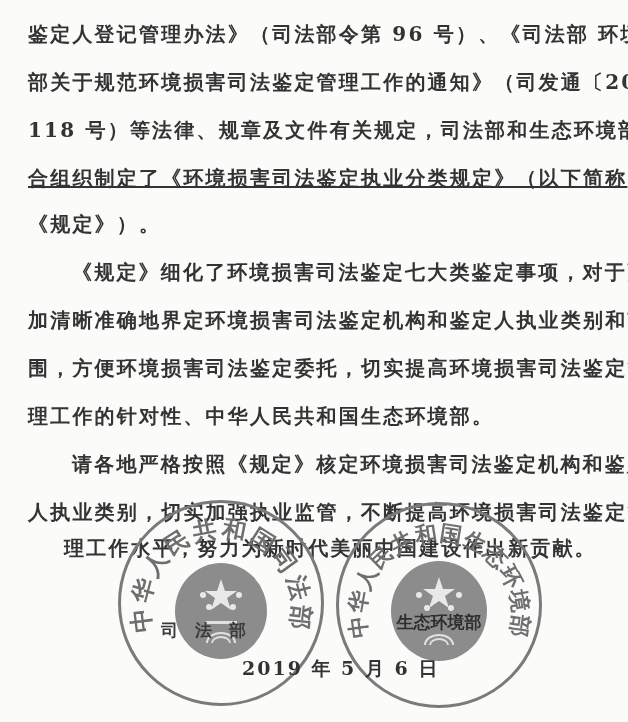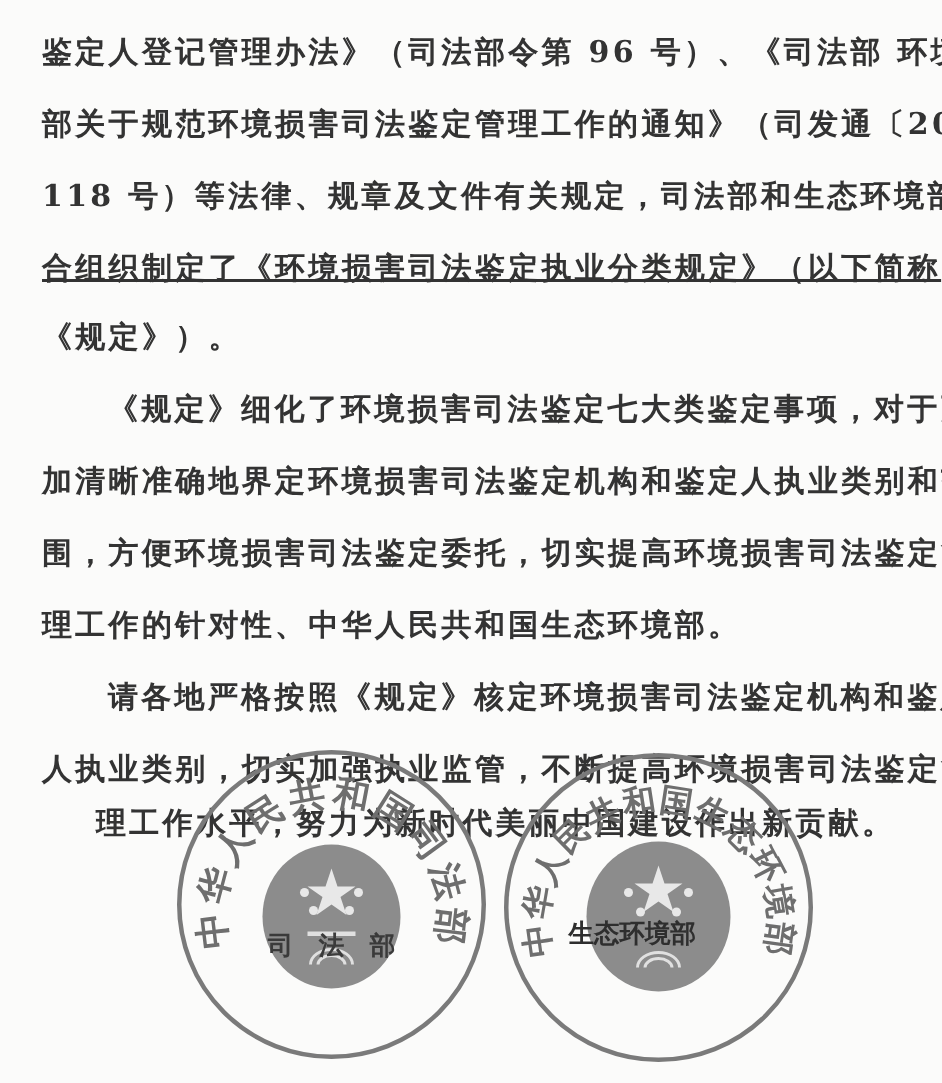--- a/index.html
+++ b/index.html
@@ -66,36 +66,37 @@
       <ellipse cx="100" cy="108" rx="46" ry="48" fill="#8c8c8c"></ellipse>
       <polygon points="100,76 104,88 116,88 106,95 110,107 100,100 90,107 94,95 84,88 96,88" fill="#e8e8e8"></polygon>
       <circle cx="82" cy="92" r="3" fill="#e8e8e8"></circle>
       <circle cx="118" cy="92" r="3" fill="#e8e8e8"></circle>
       <circle cx="88" cy="104" r="3" fill="#e8e8e8"></circle>
       <circle cx="112" cy="104" r="3" fill="#e8e8e8"></circle>
       <rect x="84" y="118" width="32" height="3" fill="#e0e0e0"></rect>
       <path d="M 86 140 A 14 10 0 0 1 114 140" stroke="#e0e0e0" stroke-width="2" fill="none"></path>
       <path d="M 91 140 A 9 6 0 0 1 109 140" stroke="#e0e0e0" stroke-width="2" fill="none"></path>
     </svg>
-    <div style="position:absolute; left:40px; top:116px; width:120px; text-align:center; font-size:17px; font-weight:bold; color:#3a3a3a; font-family:'DejaVu Sans', sans-serif;">司　法　部</div>
+    <div style="position:absolute; left:40px; top:116px; width:120px; text-align:left; font-size:17px; font-weight:bold; color:#3a3a3a; font-family:'DejaVu Sans', sans-serif;">司　法　部</div>
   </div>
 
   <div class="seal" style="left:336px; top:502px;">
     <svg width="200" height="200" viewBox="0 0 200 200">
       <defs>
         <path id="arc2" d="M 30 134 A 74 74 0 1 1 170 134"></path>
       </defs>
       <text font-family="DejaVu Sans, sans-serif" font-size="22" font-weight="bold" fill="#6e6e6e" letter-spacing="1">
         <textPath href="#arc2" startOffset="50%" text-anchor="middle">中华人民共和国生态环境部</textPath>
       </text>
       <ellipse cx="100" cy="106" rx="48" ry="50" fill="#8c8c8c"></ellipse>
       <polygon points="100,72 104,84 116,84 106,91 110,103 100,96 90,103 94,91 84,84 96,84" fill="#e8e8e8"></polygon>
       <circle cx="80" cy="90" r="3" fill="#e8e8e8"></circle>
       <circle cx="120" cy="90" r="3" fill="#e8e8e8"></circle>
       <circle cx="88" cy="103" r="3" fill="#e8e8e8"></circle>
       <circle cx="112" cy="103" r="3" fill="#e8e8e8"></circle>
       <path d="M 86 140 A 14 10 0 0 1 114 140" stroke="#e0e0e0" stroke-width="2" fill="none"></path>
       <path d="M 91 140 A 9 6 0 0 1 109 140" stroke="#e0e0e0" stroke-width="2" fill="none"></path>
     </svg>
-    <div style="position:absolute; left:40px; top:106px; width:120px; font-size:17px; font-weight:bold; color:#2e2e2e; font-family:'DejaVu Sans', sans-serif;">生态环境部</div>
+    <div style="position:absolute; left:40px; top:106px; width:120px; text-align:center; font-size:17px; font-weight:bold; color:#2e2e2e; font-family:'DejaVu Sans', sans-serif;">生态环境部</div>
   </div>
 
+  <div class="date">2019 年 5 月 6 日</div>
 </div>
 
 </body></html>

